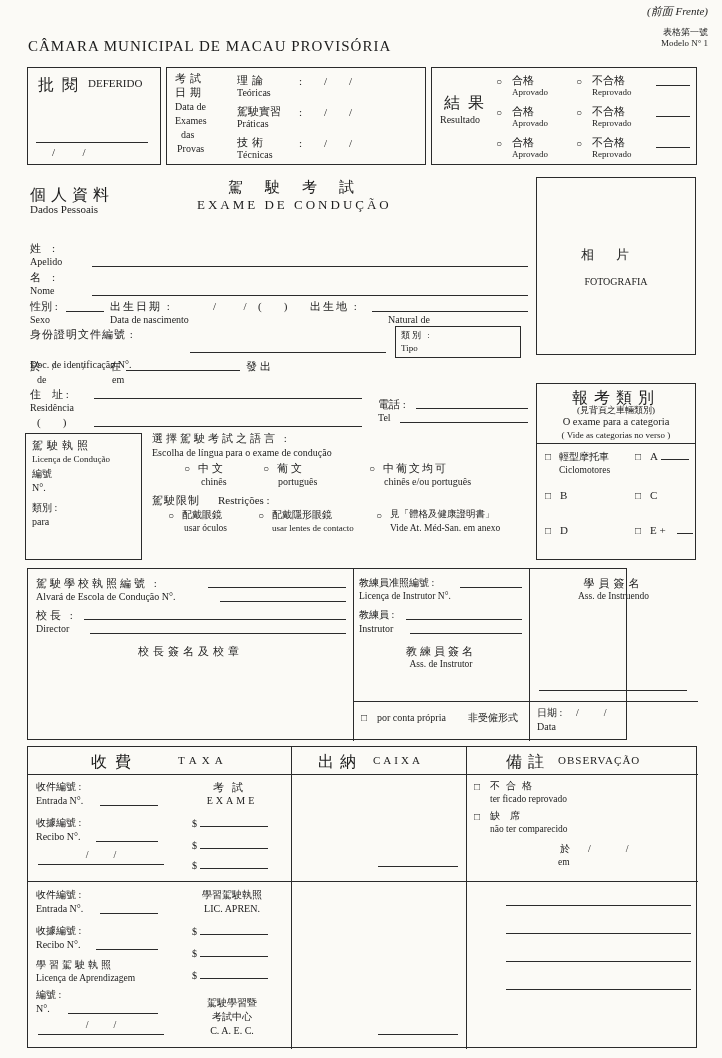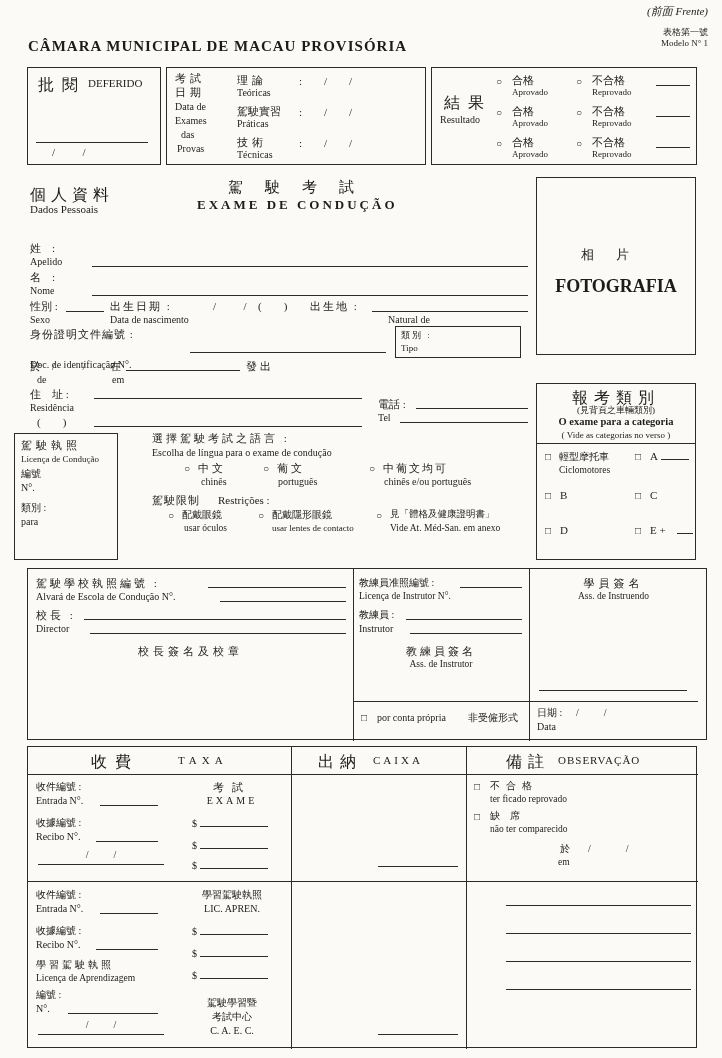--- a/index.html
+++ b/index.html
@@ -2,29 +2,29 @@
 <html><head>
 <meta charset="utf-8">
 <style>
   *{margin:0;padding:0;box-sizing:border-box}
   html,body{background:#9a9a9a}
   .page{position:relative;width:722px;height:1058px;margin:0 auto;background:#fbfaf6;color:#1c1c1c;
         font-family:"Liberation Serif","DejaVu Serif",serif;overflow:hidden}
   .t{position:absolute;white-space:nowrap;line-height:1.15}
   .pre{white-space:pre}
   .c{text-align:center}
-  .b{font-weight:bold}
+  .b{font-weight:normal}
   .i{font-style:italic}
   .box{position:absolute;border:1px solid #2b2b2b}
   .u{position:absolute;border-bottom:1px solid #2b2b2b;height:11px}
   .uin{display:inline-block;border-bottom:1px solid #2b2b2b;height:10px;width:68px;vertical-align:baseline}
   .hl{position:absolute;border-top:1px solid #2b2b2b;height:0}
   .vl{position:absolute;border-left:1px solid #2b2b2b;width:0}
   .f9{font-size:9px}.f95{font-size:9.5px}.f10{font-size:10px}.f105{font-size:10.5px}
-  .f11{font-size:11px}.f12{font-size:16px}.f125{font-size:18px}.f13{font-size:13px}
+  .f11{font-size:11px}.f12{font-size:16px}.f125{font-size:10px}.f13{font-size:13px}
   .f15{font-size:15px}.f17{font-size:17px}
   .ls1{letter-spacing:1px}.ls2{letter-spacing:2px}.ls3{letter-spacing:3px}.ls4{letter-spacing:4px}
   .ls5{letter-spacing:5px}.ls6{letter-spacing:6px}.ls8{letter-spacing:8px}.ls10{letter-spacing:10px}
   .ls22{letter-spacing:22px}.ls26{letter-spacing:26px}
 </style>
 </head>
 <body>
 
 <div class="page">
 
@@ -162,21 +162,21 @@
     <div class="t f11" style="left:23px;top:105px">B</div>
     <div class="t f10" style="left:98px;top:106px">□</div>
     <div class="t f11" style="left:113px;top:105px">C</div>
     <div class="t f10" style="left:8px;top:141px">□</div>
     <div class="t f11" style="left:23px;top:140px">D</div>
     <div class="t f10" style="left:98px;top:141px">□</div>
     <div class="t f11" style="left:113px;top:140px">E +</div>
     <div class="u" style="left:140px;top:139px;width:16px"></div>
   </div>
 
-  <div class="box" style="left:14px;top:433px;width:104px;height:127px">
+  <div class="box" style="left:25px;top:433px;width:117px;height:127px">
     <div class="t f11 ls4" style="left:6px;top:5px">駕駛執照</div>
     <div class="t f9" style="left:6px;top:20px">Licença de Condução</div>
     <div class="t f10" style="left:6px;top:34px">編號</div>
     <div class="t f10" style="left:6px;top:48px">N°.</div>
     <div class="t f10" style="left:6px;top:68px">類別 :</div>
     <div class="t f10" style="left:6px;top:82px">para</div>
   </div>
 
   <div class="t f11 ls3" style="left:152px;top:432px">選擇駕駛考試之語言 :</div>
   <div class="t f10" style="left:152px;top:447px">Escolha de língua para o exame de condução</div>
@@ -195,21 +195,21 @@
   <div class="t f10" style="left:168px;top:510px">○</div>
   <div class="t f10" style="left:182px;top:509px">配戴眼鏡</div>
   <div class="t f95" style="left:184px;top:523px">usar óculos</div>
   <div class="t f10" style="left:258px;top:510px">○</div>
   <div class="t f10" style="left:272px;top:509px">配戴隱形眼鏡</div>
   <div class="t f9" style="left:272px;top:523px">usar lentes de contacto</div>
   <div class="t f10" style="left:376px;top:510px">○</div>
   <div class="t f95" style="left:390px;top:509px">見「體格及健康證明書」</div>
   <div class="t f95" style="left:390px;top:523px">Vide At. Méd-San. em anexo</div>
 
-  <div class="box" style="left:27px;top:568px;width:680px;height:172px">
+  <div class="box" style="left:27px;top:568px;width:600px;height:172px">
     <div class="vl" style="left:325px;top:0;height:172px"></div>
     <div class="vl" style="left:501px;top:0;height:172px"></div>
     <div class="hl" style="left:325px;top:132px;width:345px"></div>
 
     <div class="t f11 ls3" style="left:8px;top:8px">駕駛學校執照編號 :</div>
     <div class="u" style="left:180px;top:8px;width:138px"></div>
     <div class="t f10" style="left:8px;top:22px">Alvará de Escola de Condução N°.</div>
     <div class="u" style="left:192px;top:22px;width:126px"></div>
     <div class="t f11 ls3" style="left:8px;top:40px">校長 :</div>
     <div class="u" style="left:56px;top:40px;width:262px"></div>

